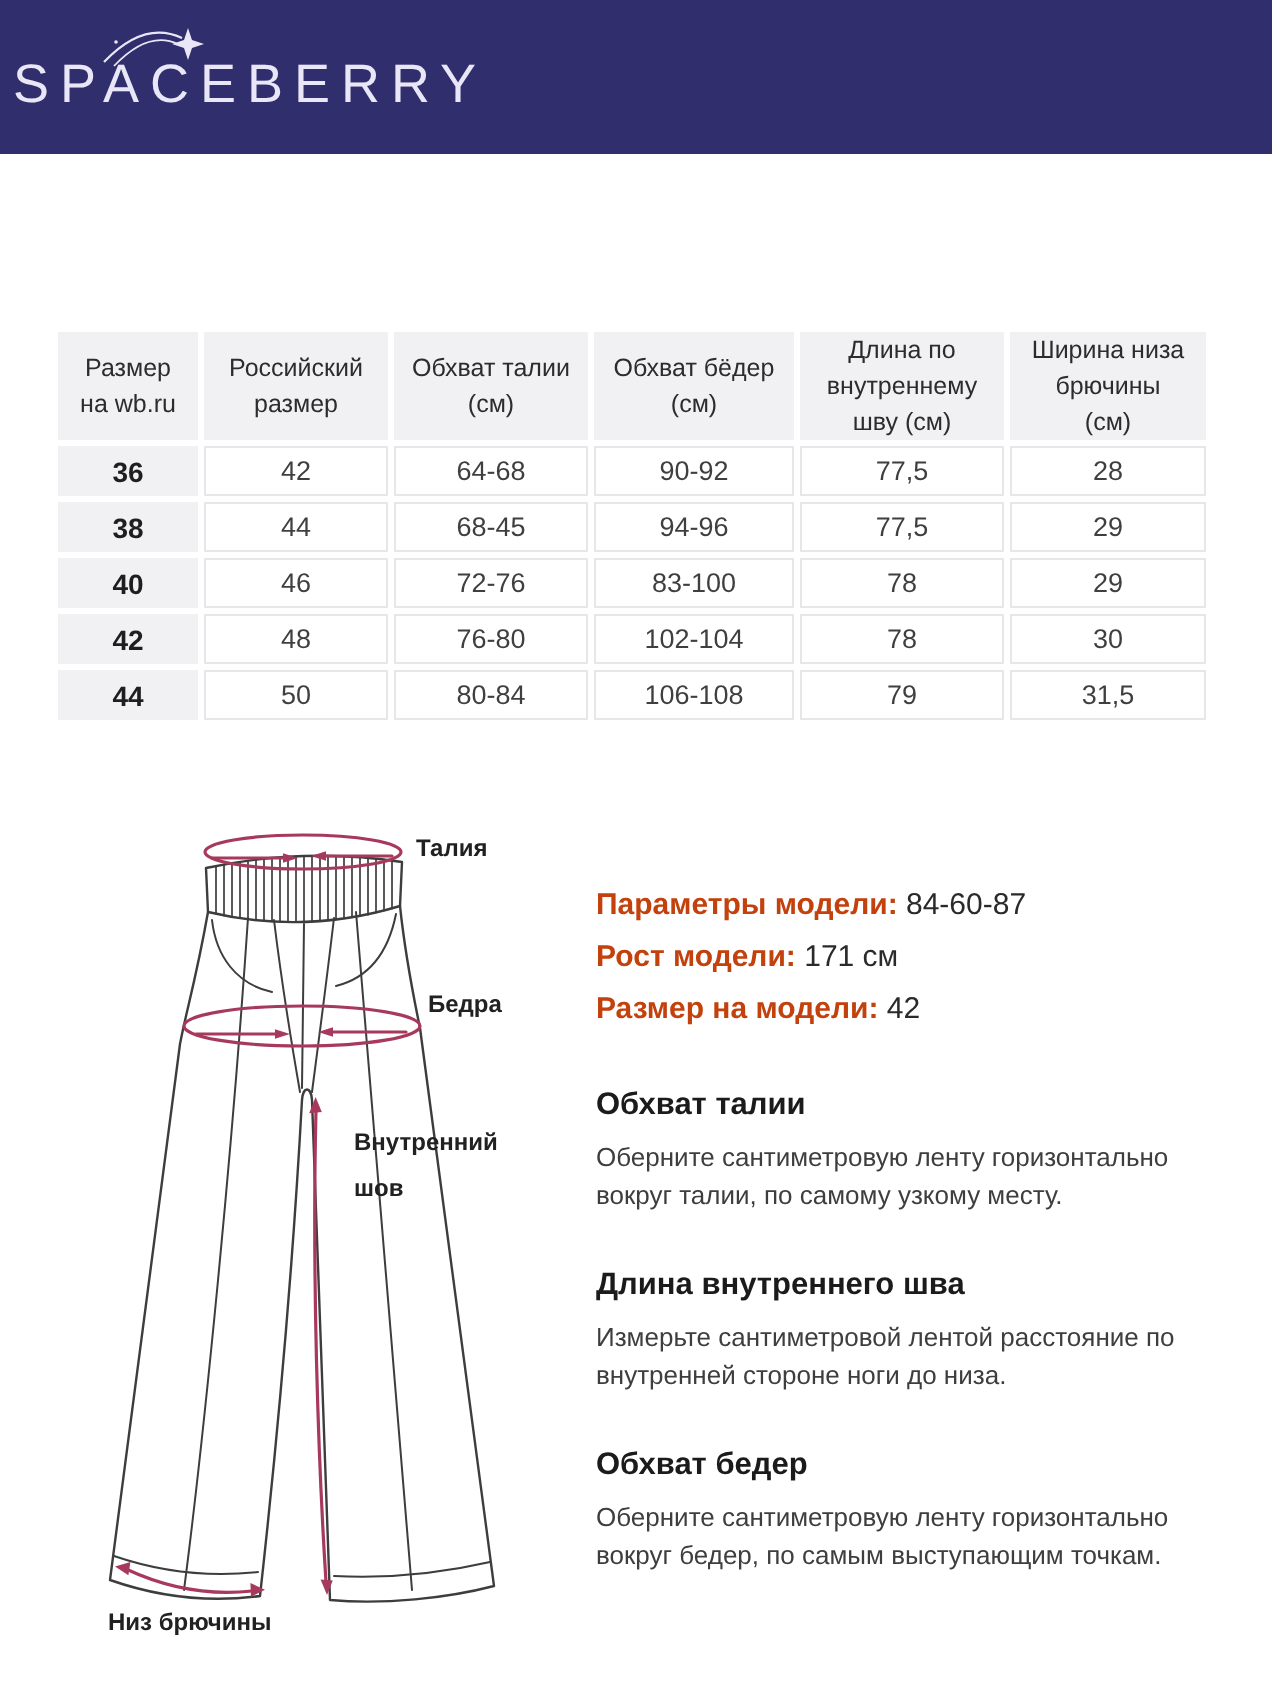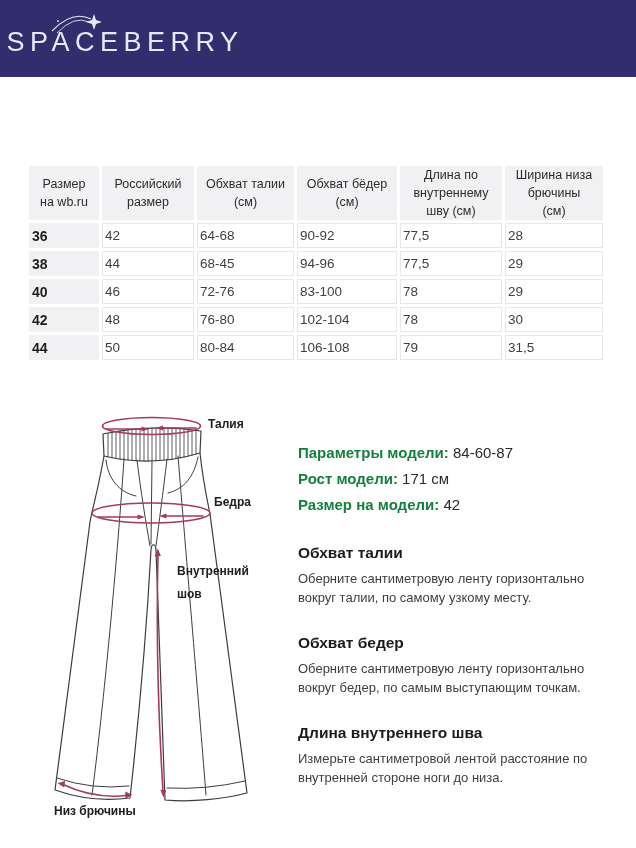--- a/index.html
+++ b/index.html
@@ -19,21 +19,21 @@
     position:absolute; left:26px; top:163px;
     border-collapse:separate; border-spacing:3px;
   }
   .size-table th {
     background:#f1f1f3; font-size:12.5px; font-weight:500; color:#2c2c2c;
     white-space:pre-line; text-align:center; vertical-align:middle;
     height:54px; line-height:1.45; padding:0 3px;
   }
   .size-table td {
     background:#ffffff; border:1px solid #e7e7ea; font-size:13.5px; color:#3f3f3f;
-    text-align:left; vertical-align:middle; height:23px; padding:0 2px;
+    text-align:center; vertical-align:middle; height:23px; padding:0 2px;
   }
   .size-table td.size-col {
     background:#f1f1f3; border:1px solid #f1f1f3; font-weight:700;
     font-size:14px; color:#1e1e1e;
   }
 
   
   .diagram { position:absolute; left:28px; top:398px; width:265px; height:445px; }
   .diagram svg { position:absolute; left:0; top:0; }
   .dlabel {
@@ -41,21 +41,21 @@
     white-space:pre-line; line-height:23px;
   }
   .dlabel.waist  { left:180px; top:15px; }
   .dlabel.hips   { left:186px; top:93px; }
   .dlabel.inseam { left:149px; top:162px; }
   .dlabel.hem    { left:26px;  top:402px; }
 
   
   .info-col { position:absolute; left:298px; top:444px; width:318px; }
   .model-line { font-size:15px; line-height:18px; margin-bottom:8px; color:#222; }
-  .model-label { font-weight:700; color:#15803d; }
+  .model-label { font-weight:700; color:#c2410c; }
   .model-value { font-weight:400; color:#2a2a2a; }
   .guide-section { margin-top:27px; }
   .guide-section.first { margin-top:30px; }
   .guide-title { font-size:15.5px; font-weight:700; color:#1b1b1b; }
   .guide-text  { margin-top:7px; font-size:13px; line-height:19px; color:#3e3e3e; }
 </style>
 </head>
 <body>
 
 <div class="header">
@@ -213,22 +213,22 @@
     <span class="model-label">Размер на модели:</span>
     <span class="model-value">42</span>
   </div>
 
   <div class="guide-section first">
     <div class="guide-title">Обхват талии</div>
     <div class="guide-text">Оберните сантиметровую ленту горизонтально вокруг талии, по самому узкому месту.</div>
   </div>
 
   <div class="guide-section">
+    <div class="guide-title">Длина внутреннего шва</div>
+    <div class="guide-text">Измерьте сантиметровой лентой расстояние по внутренней стороне ноги до низа.</div>
+  </div>
+
+  <div class="guide-section">
     <div class="guide-title">Обхват бедер</div>
     <div class="guide-text">Оберните сантиметровую ленту горизонтально вокруг бедер, по самым выступающим точкам.</div>
   </div>
 
-  <div class="guide-section">
-    <div class="guide-title">Длина внутреннего шва</div>
-    <div class="guide-text">Измерьте сантиметровой лентой расстояние по внутренней стороне ноги до низа.</div>
-  </div>
-
 </div>
 
 </body></html>

